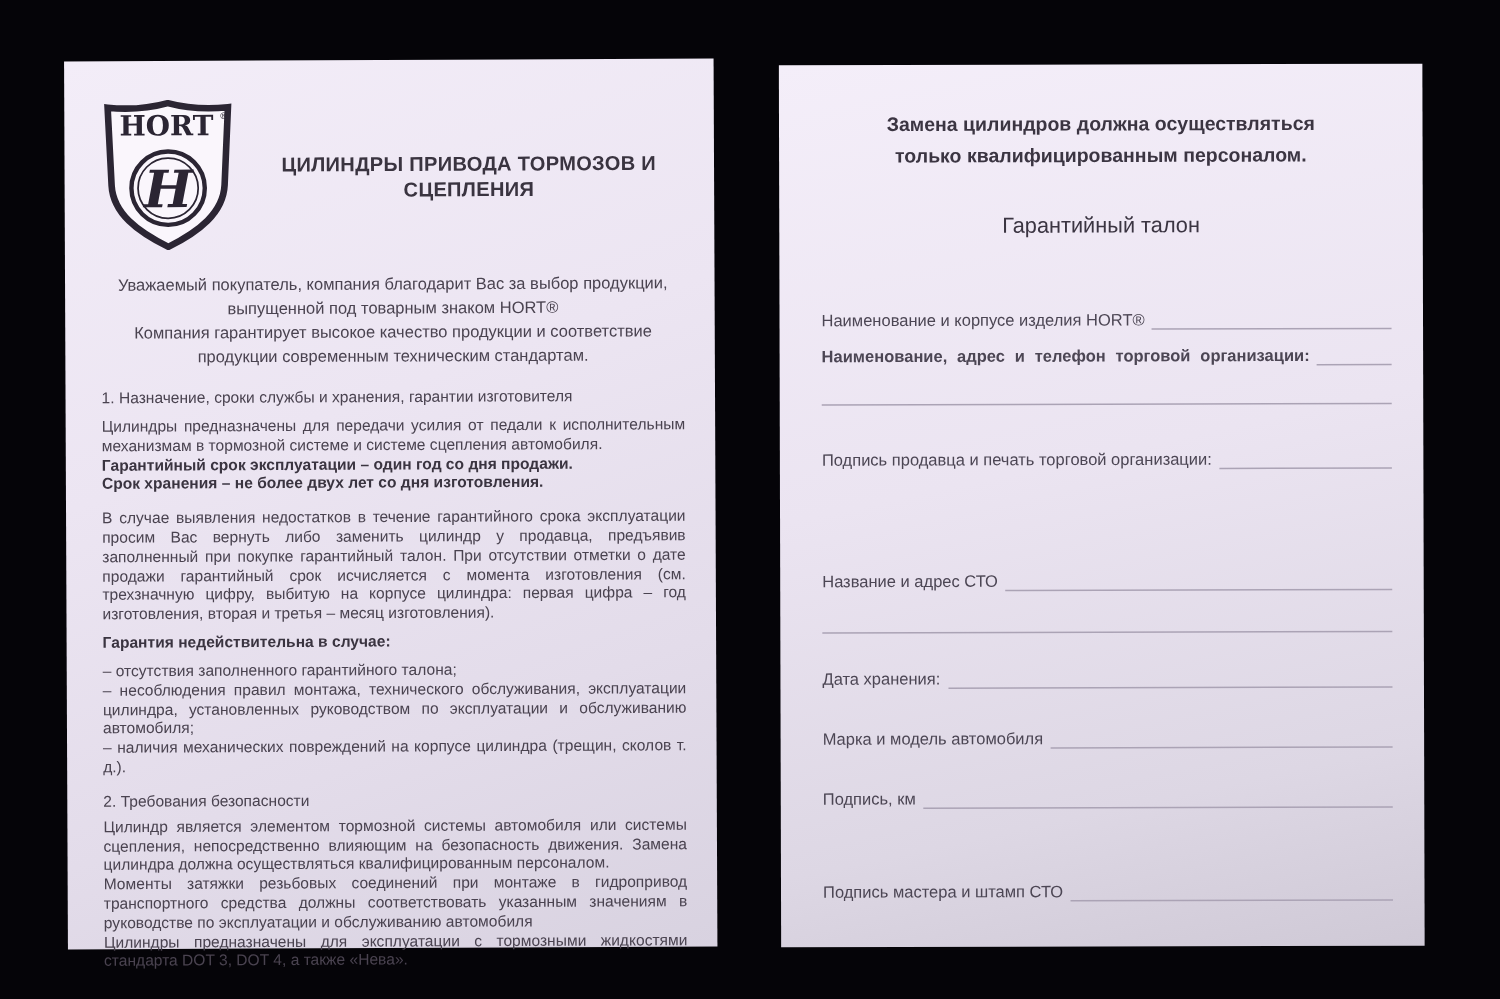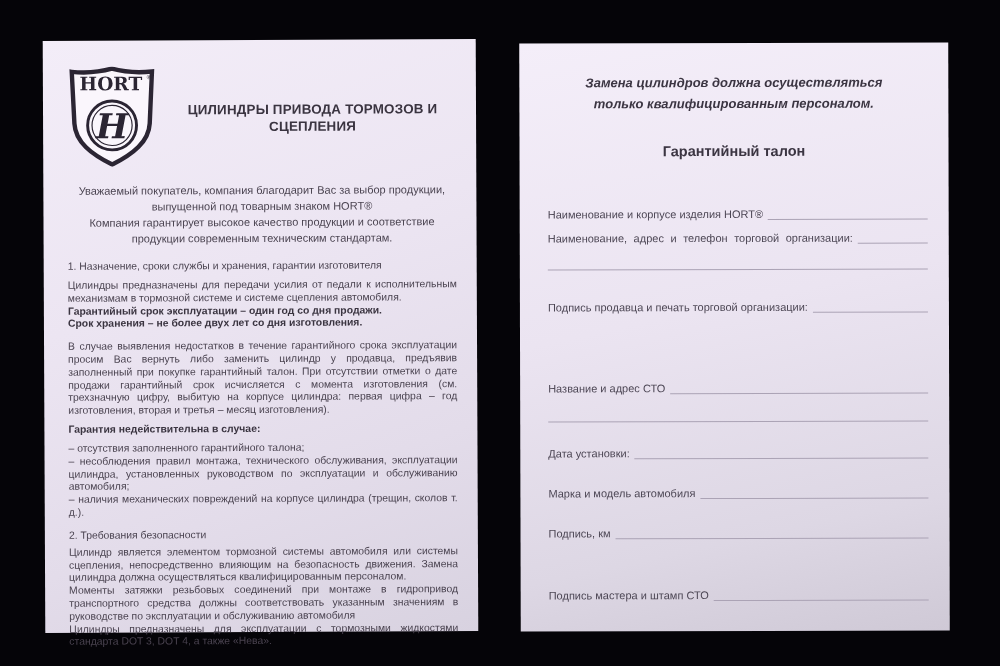--- a/index.html
+++ b/index.html
@@ -18,29 +18,29 @@
   .title{flex:1;padding:36px 0 0 12px;text-align:center;font-size:13.4px;font-weight:bold;
          color:#3a3440;letter-spacing:.2px;line-height:1.25;}
   .intro{margin-top:16px;text-align:center;font-size:11px;line-height:16px;color:#4a4350;}
   .sec{margin-top:14px;font-size:10.4px;color:#4a4350;}
   .body-txt{font-size:10.4px;line-height:12.8px;text-align:justify;color:#4a4350;}
   .body-txt p{margin:0;}
   .mt8{margin-top:8px;} .mt10{margin-top:10px;} .mt6{margin-top:6px;}
   .bold{font-weight:bold;color:#3a3440;}
   
   .notice{position:absolute;left:30px;right:30px;top:30px;text-align:center;
-          font-size:13px;font-weight:bold;color:#3b3542;line-height:1.6;font-style:italic;}
+          font-size:13px;font-weight:bold;color:#3b3542;line-height:1.6;}
   .gtitle{position:absolute;left:30px;right:30px;top:100px;text-align:center;
-          font-size:14.5px;font-weight:bold;color:#3b3542;}
+          font-size:14.5px;font-weight:normal;color:#3b3542;}
   .row{position:absolute;left:28px;right:21px;display:flex;align-items:flex-end;
        font-size:11px;color:#4c4654;}
   .row .lbl{white-space:nowrap;}
   .row .line{flex:1;border-bottom:1px solid #aba3b5;height:13px;margin-left:5px;}
   .row.lineonly .line{margin-left:0;}
-  .spread .lbl{word-spacing:3.5px;white-space:normal;}
+  .spread .lbl{word-spacing:3.5px;white-space:normal;font-weight:bold;}
 </style>
 </head>
 <body>
 
 <div class="scene">
 
   <div class="page page-left">
     <div class="hdr">
       <svg class="logo" viewBox="0 0 92 102">
         <path d="M46 2 C59 5.5 73 6.5 87 5 L84.5 58 C83.5 77 67 89.5 46 100 C25 89.5 8.5 77 7.5 58 L5 5 C19 6.5 33 5.5 46 2 Z" fill="#faf6fc" stroke="#2b2533" stroke-width="4.5"></path>
@@ -110,21 +110,21 @@
       <span class="line"></span>
     </div>
     <div class="row" style="top:337px">
       <span class="lbl">Название и адрес СТО</span>
       <span class="line"></span>
     </div>
     <div class="row lineonly" style="top:365px">
       <span class="line"></span>
     </div>
     <div class="row" style="top:402px">
-      <span class="lbl">Дата установки:</span>
+      <span class="lbl">Дата хранения:</span>
       <span class="line"></span>
     </div>
     <div class="row" style="top:442px">
       <span class="lbl">Марка и модель автомобиля</span>
       <span class="line"></span>
     </div>
     <div class="row" style="top:482px">
       <span class="lbl">Подпись, км</span>
       <span class="line"></span>
     </div>

